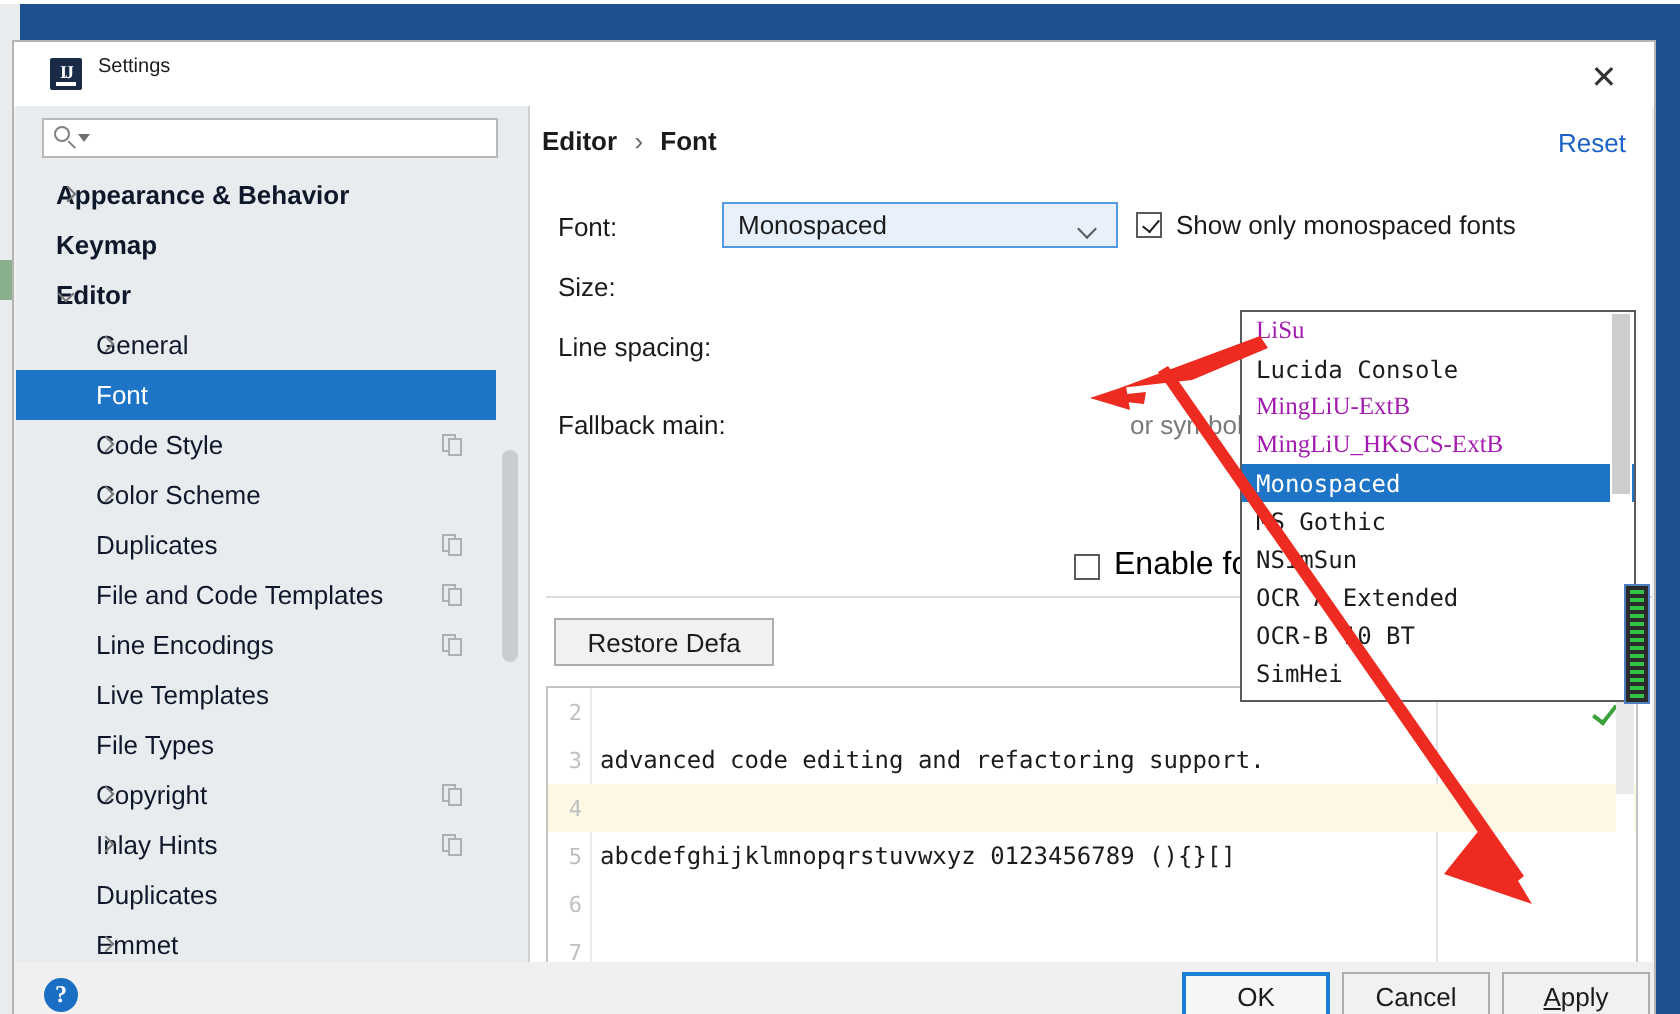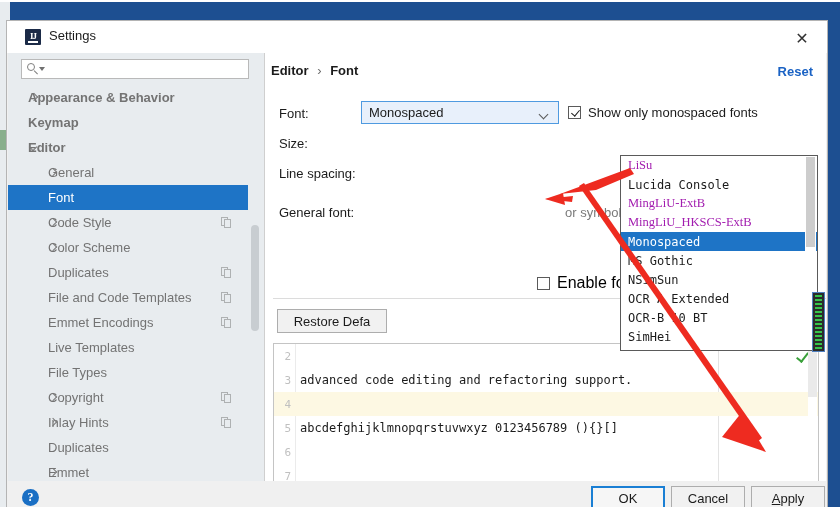--- a/index.html
+++ b/index.html
@@ -56,21 +56,21 @@
     color: #ffffff; font-size: 9px; font-weight: bold;
     font-family: "Liberation Serif", serif;
     letter-spacing: -1px;
   }
   .app-icon .bar {
     position: absolute; left: 3px; bottom: 2px; width: 10px; height: 2px;
     background: #ffffff;
   }
   .title-text {
     position: absolute; left: 42px; top: 7px;
-    font-size: 13px; color: #1b1b1b;
+    font-size: 10px; color: #1b1b1b;
   }
   .close-btn {
     position: absolute; right: 8px; top: 5px;
     width: 34px; height: 24px;
     display: flex; align-items: center; justify-content: center;
     font-size: 16px; color: #333; cursor: pointer;
     font-family: "DejaVu Sans", sans-serif;
   }
 
   
@@ -107,21 +107,21 @@
   }
   .tree {
     position: absolute; left: 0; top: 32px;
     width: 240px;
   }
   .tree-item {
     position: relative;
     height: 25px;
     display: flex; align-items: center;
     font-size: 13px;
-    color: #737373;
+    color: #0f172a;
     cursor: default;
     padding-left: 16px;
     box-sizing: border-box;
   }
   .tree-item.lvl1 { padding-left: 20px; }
   .tree-item.lvl2 { padding-left: 40px; }
   .tree-item.bold { font-weight: bold; }
   .tree-item.selected {
     background: #1e74c6;
     color: #ffffff;
@@ -182,21 +182,21 @@
   }
   .breadcrumb {
     position: absolute; left: 6px; top: 10px;
     font-size: 13px; font-weight: bold; color: #1b1b1b;
   }
   .breadcrumb .sep {
     font-weight: normal; color: #6b6b6b; margin: 0 5px;
   }
   .reset-link {
     position: absolute; right: 13px; top: 11px;
-    font-size: 13px; font-weight: bold; color: #1a62c4;
+    font-size: 13px; font-weight: normal; color: #1a62c4;
     cursor: pointer;
     padding-left: 24px;
   }
   .row-label {
     position: absolute; font-size: 13px; color: #1b1b1b;
   }
   .lbl-font      { left: 14px; top: 53px; }
   .lbl-size      { left: 14px; top: 83px; }
   .lbl-linesp    { left: 14px; top: 113px; }
   .lbl-fallback  { left: 14px; top: 152px; }
@@ -507,21 +507,21 @@
             </span>
           </div>
           <div class="tree-item lvl2">
             <span class="tree-label">File and Code Templates</span>
             <span class="copy-icon">
               <span class="a"></span>
               <span class="b"></span>
             </span>
           </div>
           <div class="tree-item lvl2">
-            <span class="tree-label">Emmet Encodings</span>
+            <span class="tree-label">Line Encodings</span>
             <span class="copy-icon">
               <span class="a"></span>
               <span class="b"></span>
             </span>
           </div>
           <div class="tree-item lvl2">
             <span class="tree-label">Live Templates</span>
           </div>
           <div class="tree-item lvl2">
             <span class="tree-label">File Types</span>
@@ -561,21 +561,21 @@
       <div class="breadcrumb">
         <span>Editor</span>
         <span class="sep">›</span>
         <span>Font</span>
       </div>
       <div class="reset-link">Reset</div>
 
       <div class="row-label lbl-font">Font:</div>
       <div class="row-label lbl-size">Size:</div>
       <div class="row-label lbl-linesp">Line spacing:</div>
-      <div class="row-label lbl-fallback">General font:</div>
+      <div class="row-label lbl-fallback">Fallback main:</div>
 
       <div class="combo">
         <div class="val">Monospaced</div>
         <div class="arrow"></div>
       </div>
 
       <div class="checkbox-row">
         <div class="cb checked"></div>
         <div class="txt">Show only monospaced fonts</div>
       </div>

